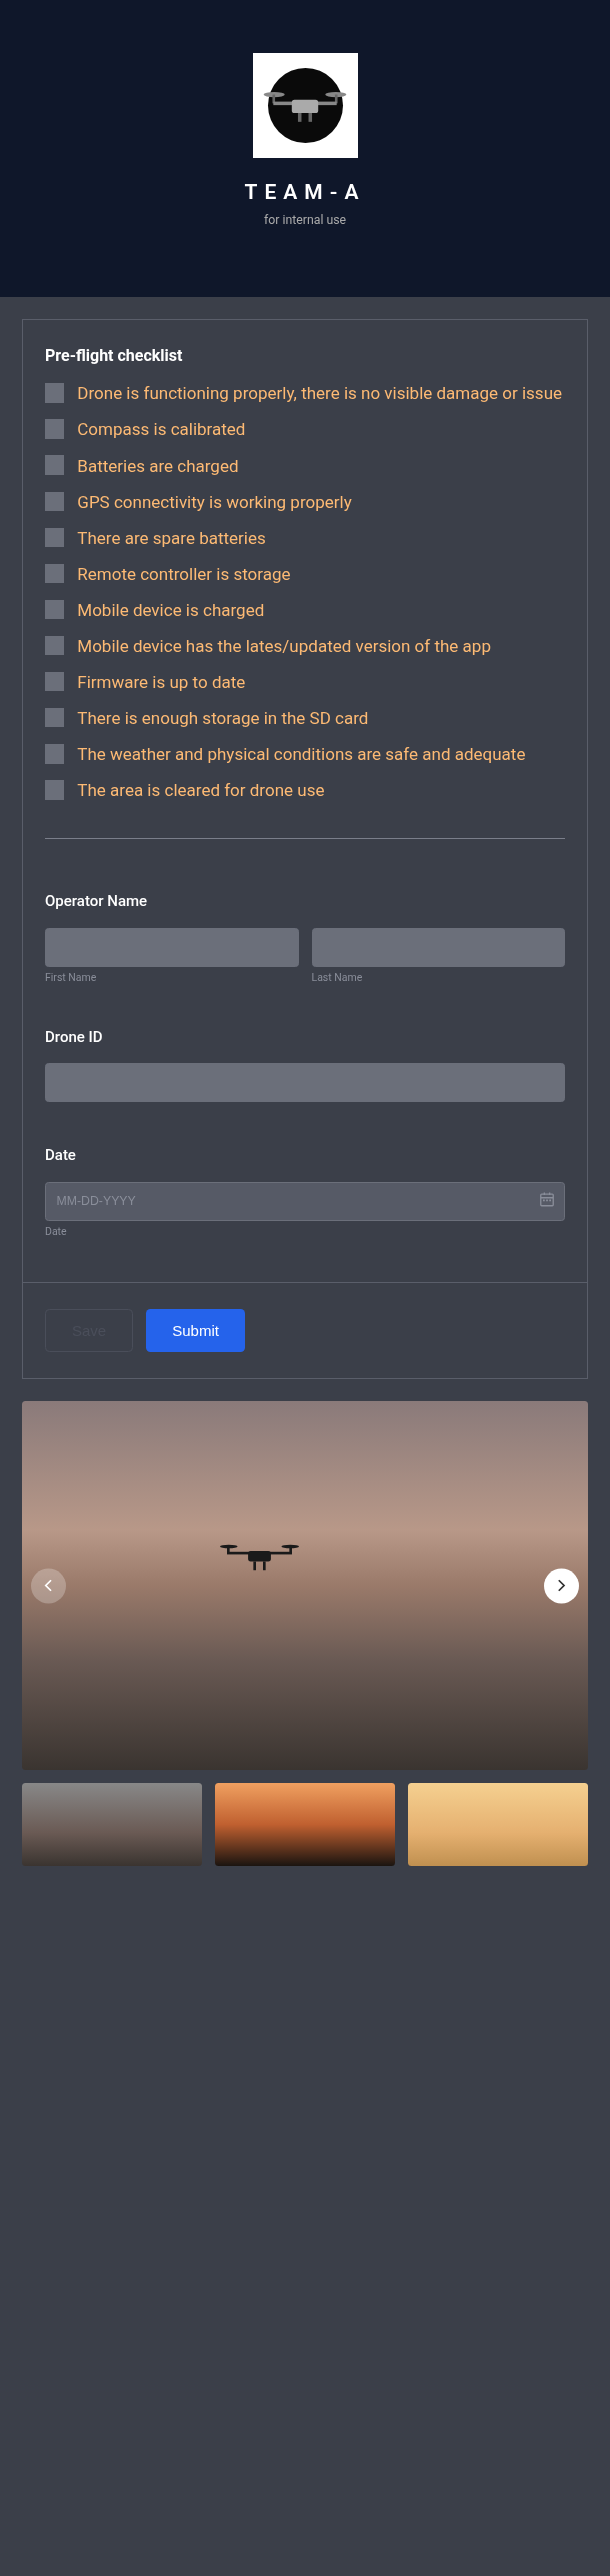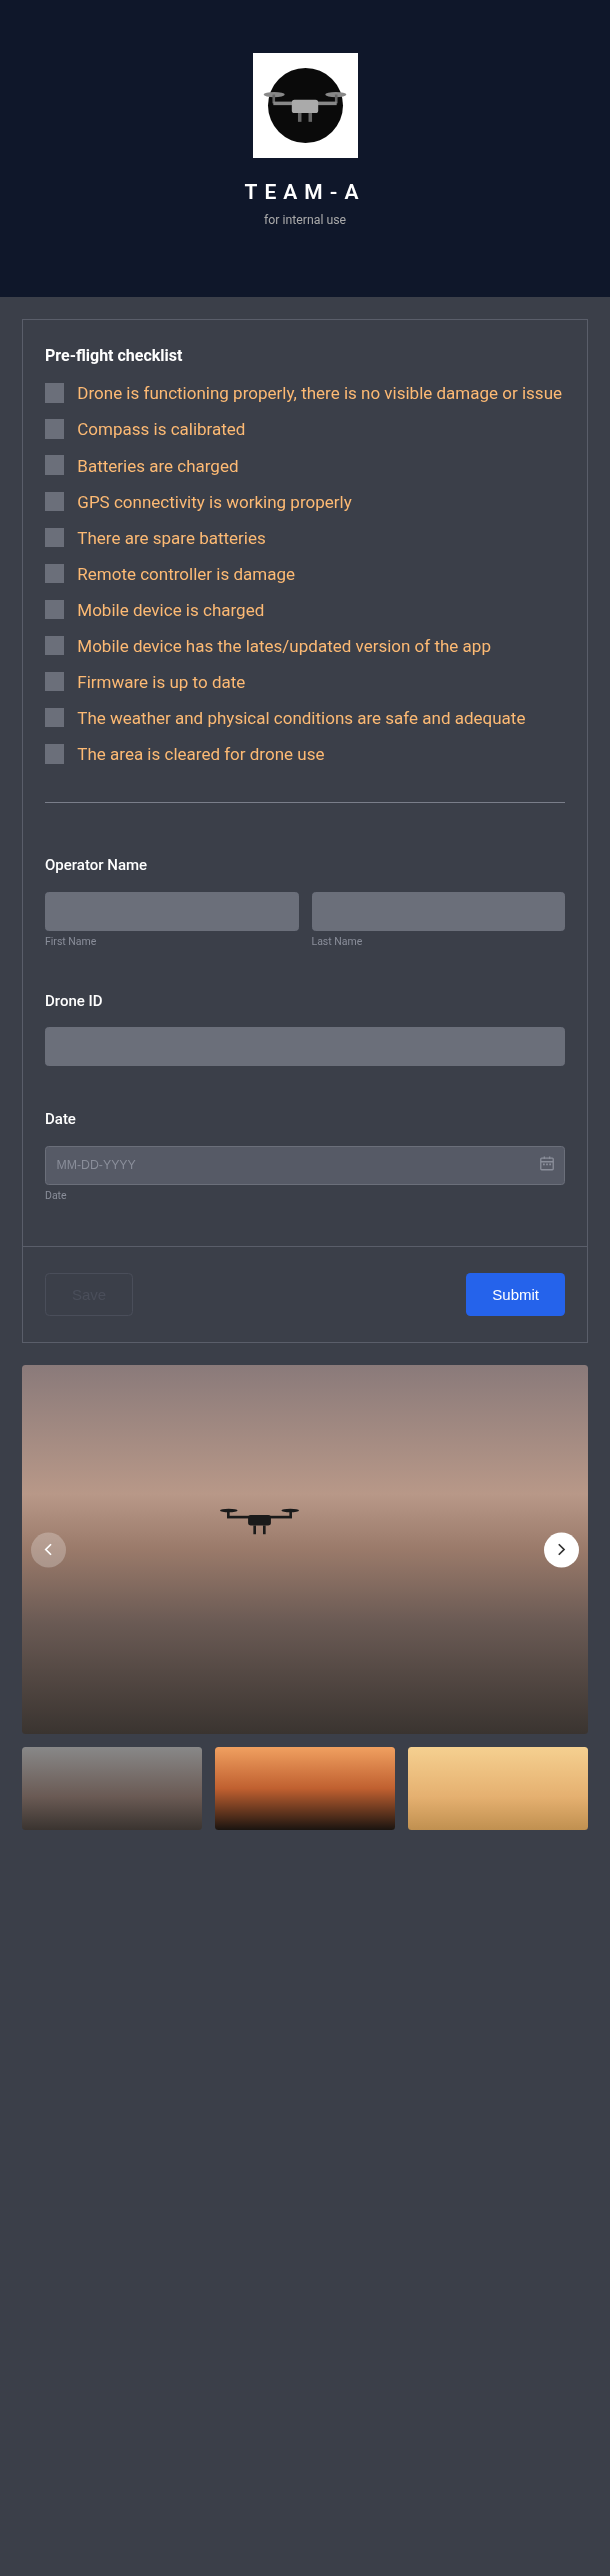--- a/index.html
+++ b/index.html
@@ -21,21 +21,21 @@
 .field-group{margin-bottom:44px}
 .field-label{font-size:15px;font-weight:500;margin-bottom:17.6px}
 .name-row{display:flex;gap:13px}
 .input-col{flex:1}
 .input{width:100%;height:39px;background:#6b6f7a;border:0.9px solid #6b6f7a;border-radius:3.5px;padding:0 10.5px;color:#fff;font-size:12.3px}
 .sub-label{font-size:10.5px;color:#8a8e9a;margin-top:4px}
 .date-input{position:relative}
 .date-input .input{background:#565a66;}
 .date-input .input::placeholder{color:#8a8e9a}
 .cal-icon{position:absolute;right:10.5px;top:50%;transform:translateY(-50%);color:#8a8e9a}
-.actions{border-top:0.9px solid #5a5e6a;margin:0 -22px;padding:26px 22px;display:flex;justify-content:space-between;gap:13px}
+.actions{border-top:0.9px solid #5a5e6a;margin:0 -22px;padding:26px 22px;display:flex;justify-content:flex-start;gap:13px}
 .btn{padding:12.3px 26px;border-radius:4.4px;font-size:15px;font-weight:500;cursor:pointer;border:none}
 .btn-save{background:transparent;border:0.9px solid #4a4e5a;color:#4a4e5a}
 .btn-submit{background:#2563eb;color:#fff}
 .gallery{padding:0 22px 22px}
 .hero-img{width:100%;height:369px;background:linear-gradient(180deg,#8a7a7a 0%,#b89888 35%,#9a7a6a 50%,#6a5a54 70%,#3a3430 100%);border-radius:3.5px;position:relative;margin-bottom:13px;overflow:hidden}
 .drone-silhouette{position:absolute;left:35%;top:38%;width:79px;height:31px}
 .nav-btn{position:absolute;top:50%;transform:translateY(-50%);width:35px;height:35px;border-radius:50%;display:flex;align-items:center;justify-content:center;cursor:pointer;font-size:16px}
 .nav-prev{left:8.8px;background:rgba(255,255,255,0.25);color:#fff}
 .nav-next{right:8.8px;background:#fff;color:#333}
 .thumbs{display:flex;gap:13px}
@@ -84,33 +84,37 @@
         <div class="check-item">
           <div class="checkbox"></div>
           <div class="check-label">GPS connectivity is working properly</div>
         </div>
         <div class="check-item">
           <div class="checkbox"></div>
           <div class="check-label">There are spare batteries</div>
         </div>
         <div class="check-item">
           <div class="checkbox"></div>
-          <div class="check-label">Remote controller is damage</div>
+          <div class="check-label">Remote controller is storage</div>
         </div>
         <div class="check-item">
           <div class="checkbox"></div>
           <div class="check-label">Mobile device is charged</div>
         </div>
         <div class="check-item">
           <div class="checkbox"></div>
           <div class="check-label">Mobile device has the lates/updated version of the app</div>
         </div>
         <div class="check-item">
           <div class="checkbox"></div>
           <div class="check-label">Firmware is up to date</div>
+        </div>
+        <div class="check-item">
+          <div class="checkbox"></div>
+          <div class="check-label">There is enough storage in the SD card</div>
         </div>
         <div class="check-item">
           <div class="checkbox"></div>
           <div class="check-label">The weather and physical conditions are safe and adequate</div>
         </div>
         <div class="check-item">
           <div class="checkbox"></div>
           <div class="check-label">The area is cleared for drone use</div>
         </div>
       </div>

